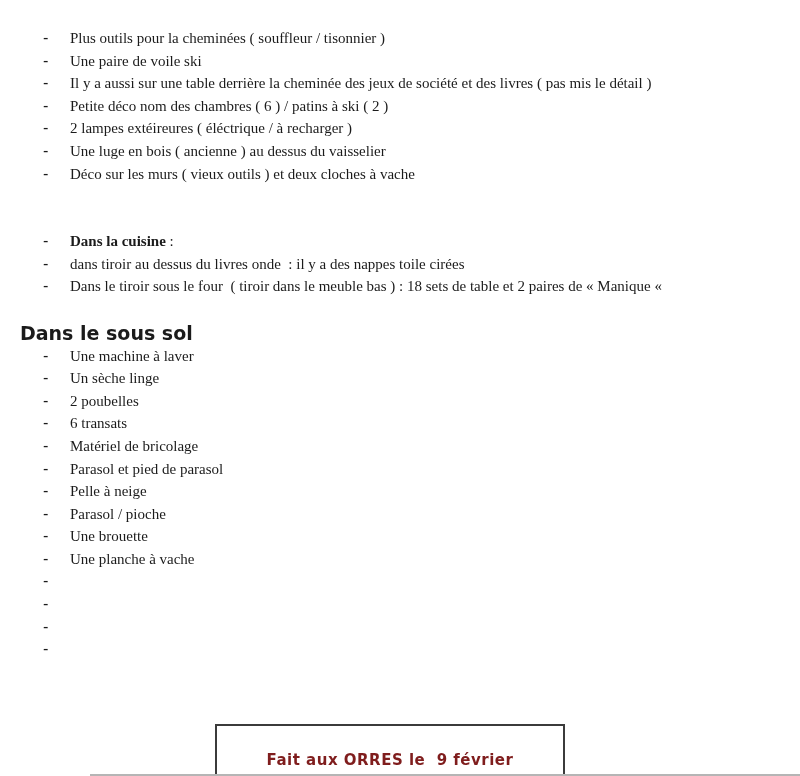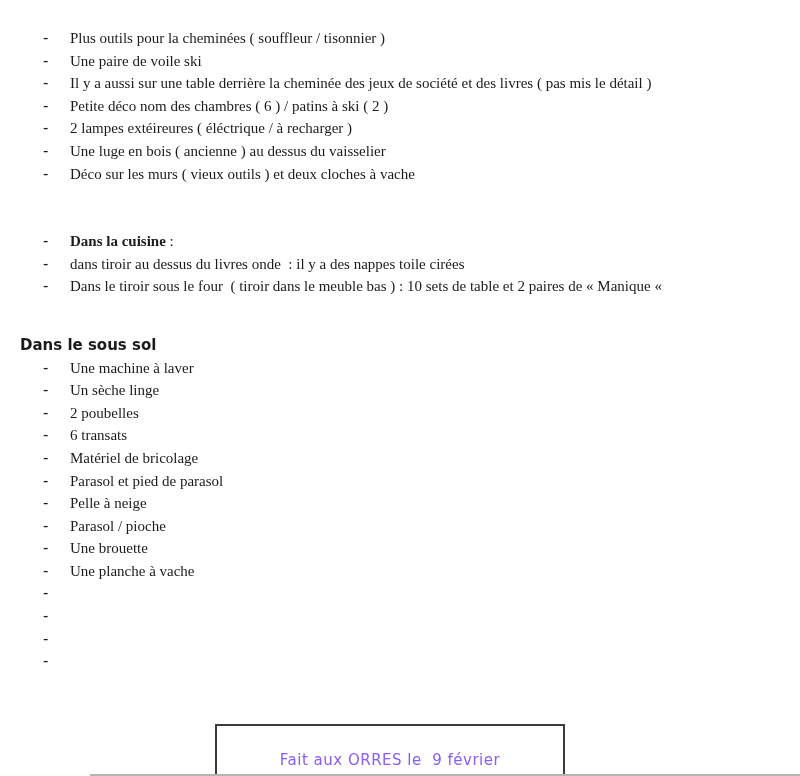--- a/index.html
+++ b/index.html
@@ -32,42 +32,42 @@
   }
   .li .txt {
     flex: 1;
     white-space: pre-wrap;
     font-family: Liberation Serif, serif;
   }
   .bold { font-weight: bold; }
   .sec2 { margin-top: 45px; }
   .sous-sol-heading {
     font-weight: bold;
-    margin: 36px 0 0 0;
-    font-size: 15px;
+    margin: 24px 0 0 0;
+    font-size: 19px;
     line-height: 22.6px;
   }
   .footer-box {
     position: absolute;
     left: 215px;
     top: 724px;
     width: 350px;
     height: 62px;
     border: 2px solid #3b3b3b;
     background: #ffffff;
     box-sizing: border-box;
     text-align: center;
     padding-top: 24px;
   }
   .footer-box .txt {
-    font-weight: normal;
+    font-weight: bold;
     font-size: 15px;
     letter-spacing: 0.5px;
     white-space: pre;
-    color: #8b5cf6;
+    color: #7f1d1d;
   }
   .bottom-edge-line {
     position: absolute;
     left: 90px;
     top: 774px;
     width: 710px;
     height: 2px;
     background: #b5b5b5;
   }
 </style>
@@ -111,21 +111,21 @@
     <div class="li">
       <span class="dash">-</span>
       <span class="txt"><span class="bold">Dans la cuisine</span><span> :</span></span>
     </div>
     <div class="li">
       <span class="dash">-</span>
       <span class="txt">dans tiroir au dessus du livres onde  : il y a des nappes toile cirées</span>
     </div>
     <div class="li">
       <span class="dash">-</span>
-      <span class="txt">Dans le tiroir sous le four  ( tiroir dans le meuble bas ) : 10 sets de table et 2 paires de « Manique «</span>
+      <span class="txt">Dans le tiroir sous le four  ( tiroir dans le meuble bas ) : 18 sets de table et 2 paires de « Manique «</span>
     </div>
   </div>
 
   <div class="sous-sol-heading">Dans le sous sol</div>
   <div class="sec3">
     <div class="li">
       <span class="dash">-</span>
       <span class="txt">Une machine à laver</span>
     </div>
     <div class="li">

